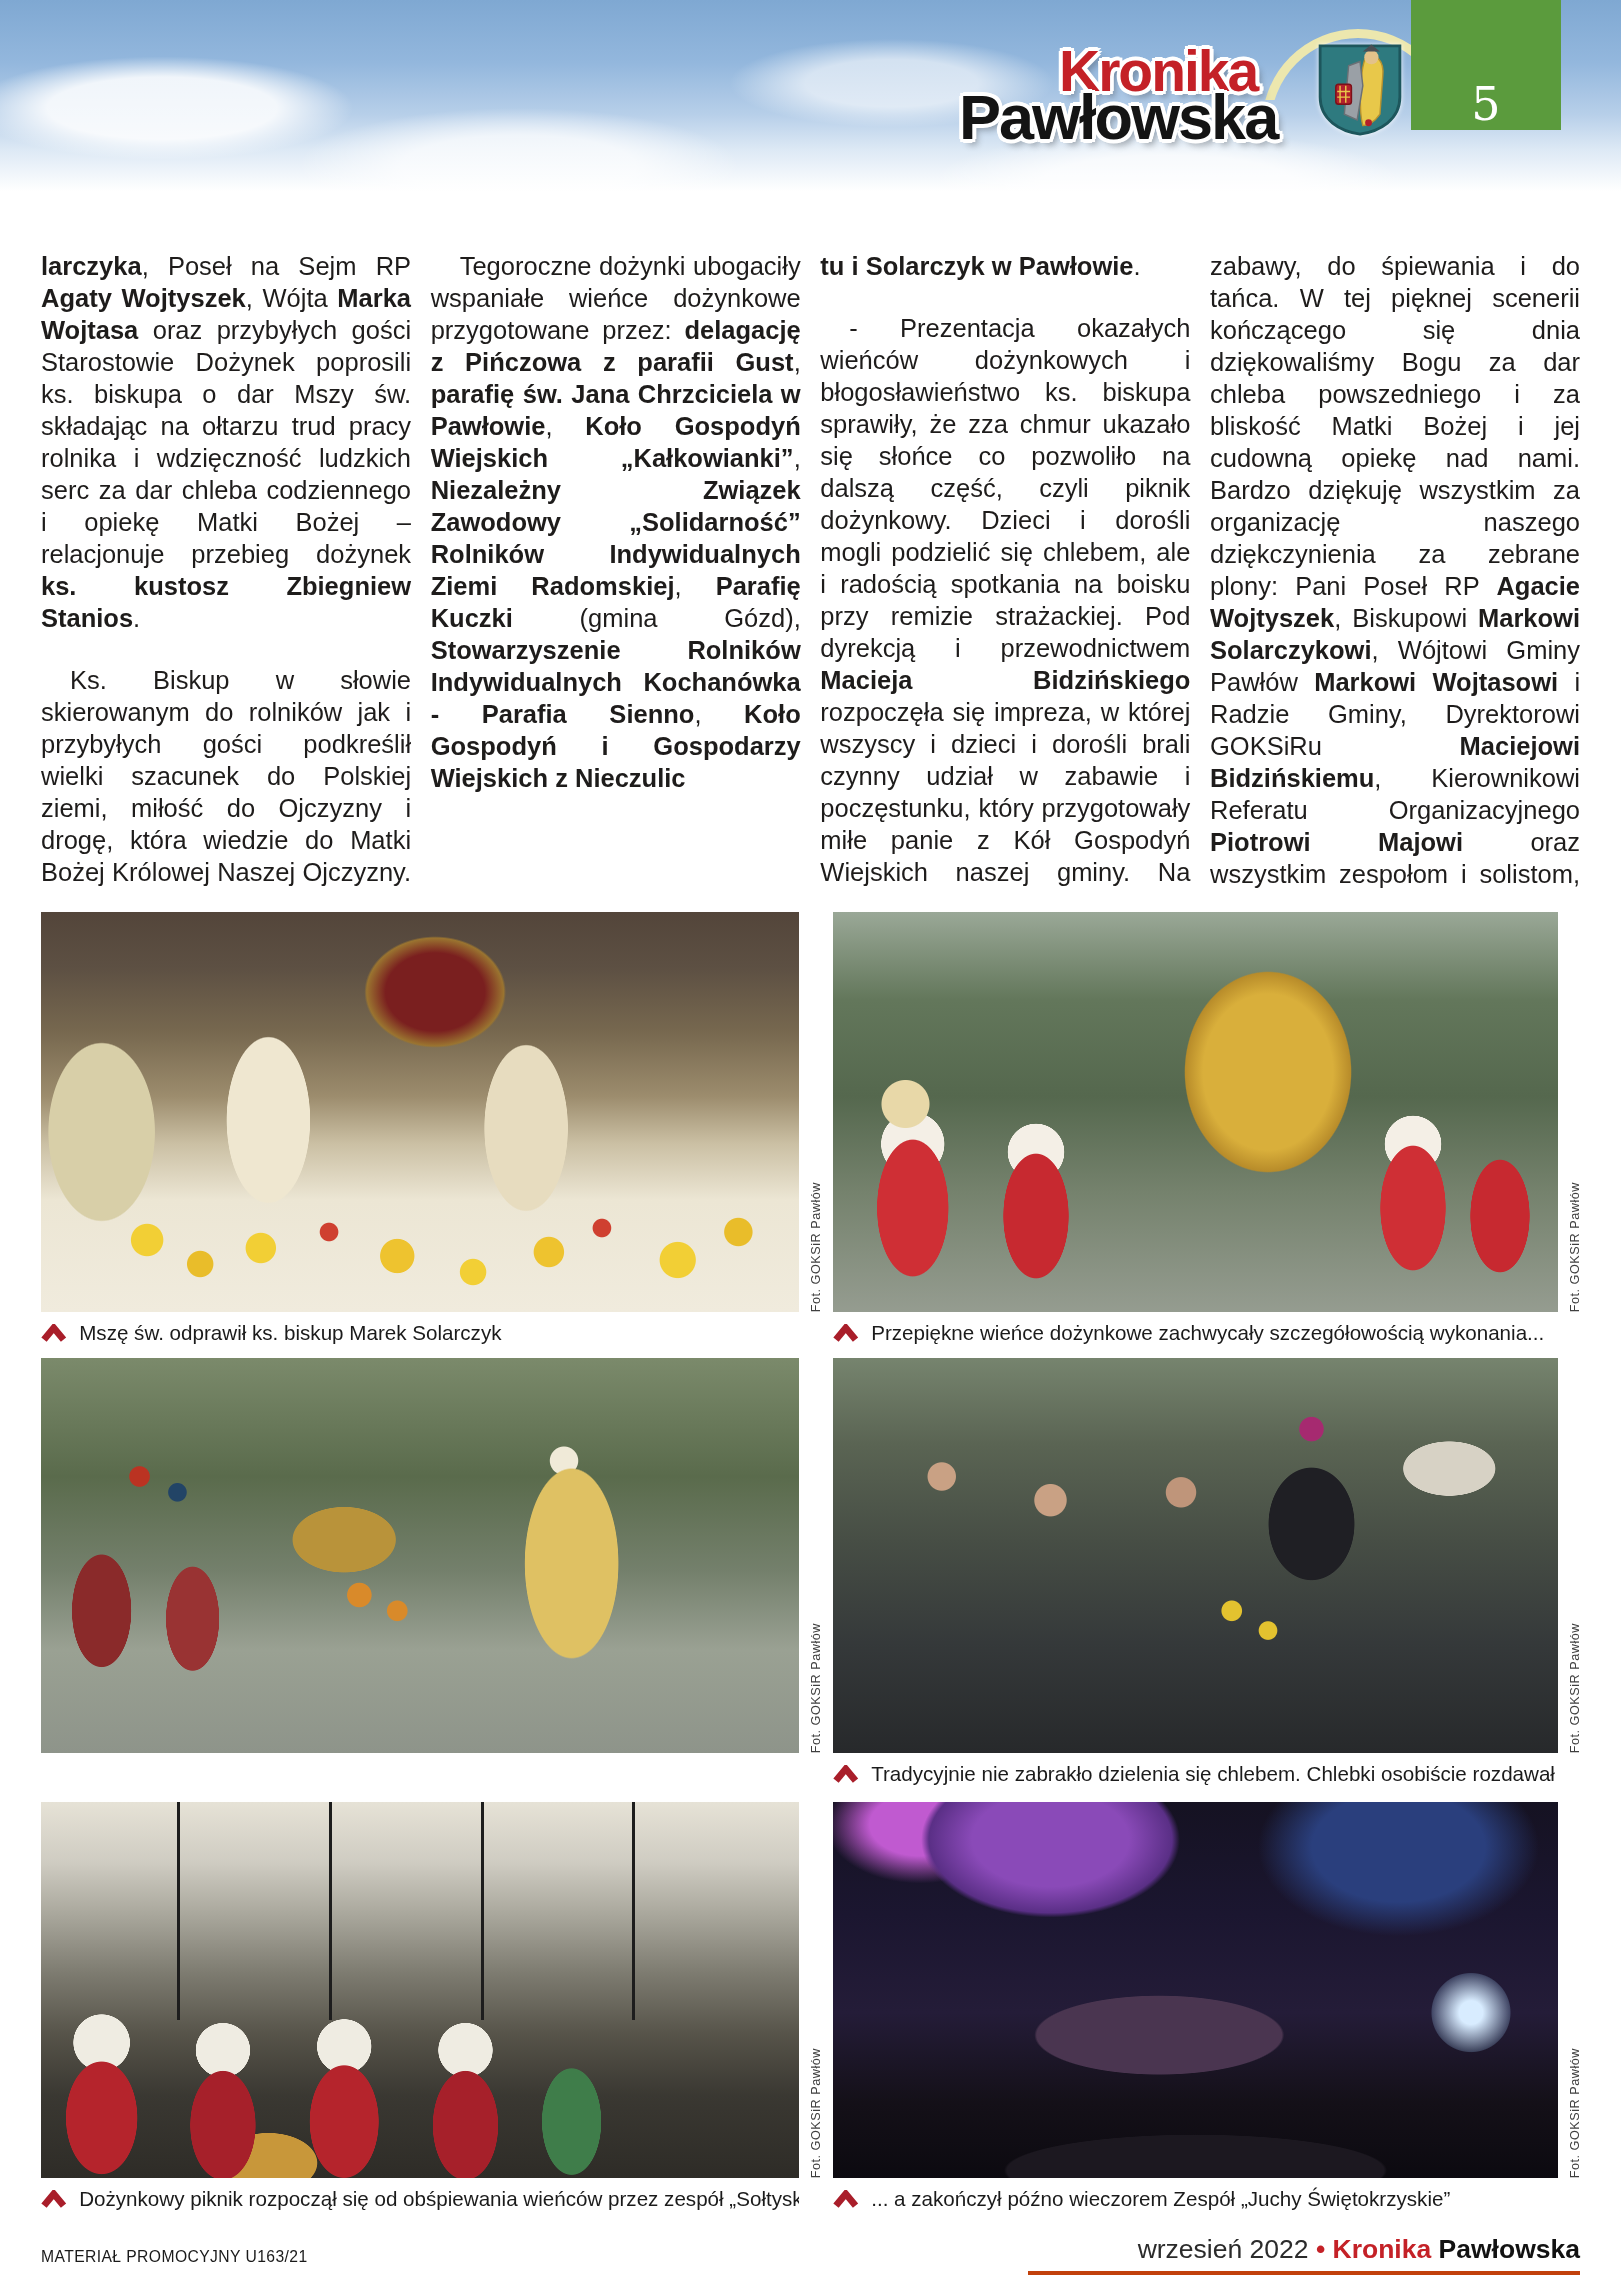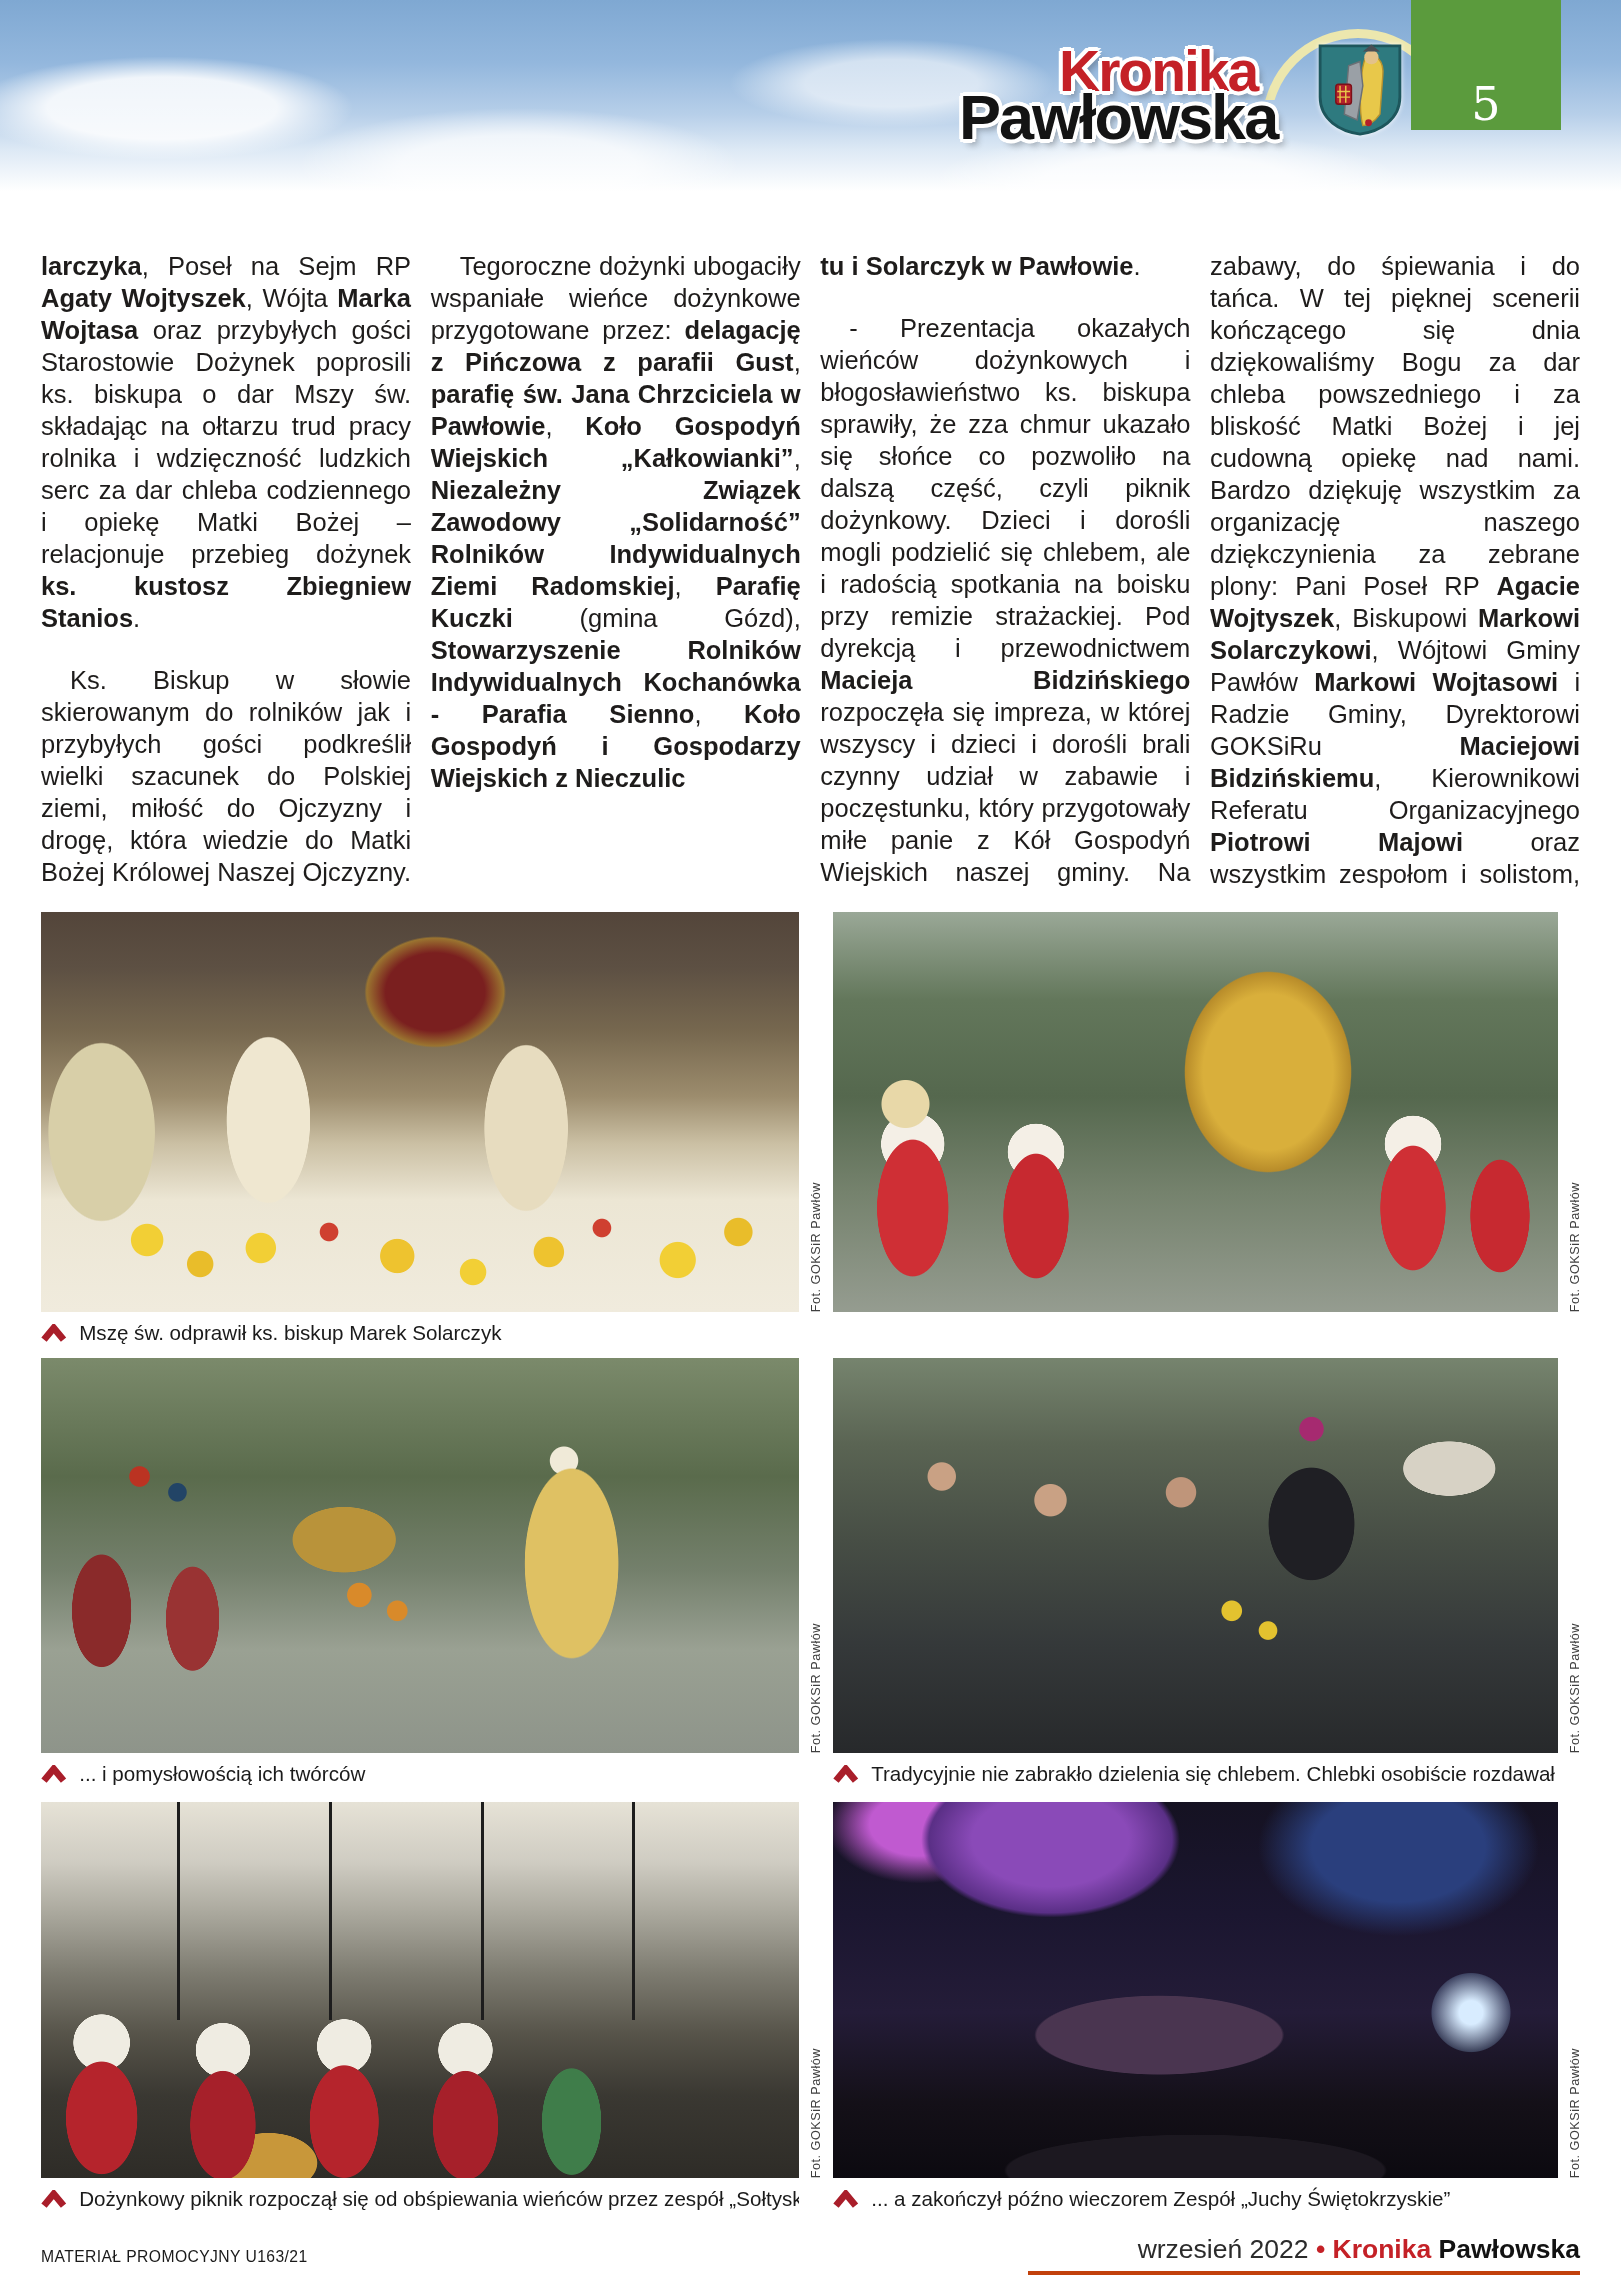--- a/index.html
+++ b/index.html
@@ -203,33 +203,33 @@
       <div class="caption">
         <svg class="chev" width="25.5" height="17.6" viewBox="0 0 26 18">
           <polyline points="3,16 13,4 23,16" fill="none" stroke="#a91e2a" stroke-width="7"></polyline>
         </svg>
         <span>Mszę św. odprawił ks. biskup Marek Solarczyk</span>
       </div>
     </div>
     <div class="cell wright">
       <div class="photo ph2"></div>
       <div class="credit">Fot.  GOKSiR Pawłów</div>
+      <div class="caption">
+        <svg class="chev" width="25.5" height="17.6" viewBox="0 0 26 18">
+          <polyline points="3,16 13,4 23,16" fill="none" stroke="#a91e2a" stroke-width="7"></polyline>
+        </svg>
+        <span>Przepiękne wieńce dożynkowe zachwycały szczegółowością wykonania...</span>
+      </div>
     </div>
   </div>
 
   <div class="photo-row r2">
     <div class="cell wleft">
       <div class="photo ph3"></div>
       <div class="credit">Fot.  GOKSiR Pawłów</div>
-      <div class="caption">
-        <svg class="chev" width="25.5" height="17.6" viewBox="0 0 26 18">
-          <polyline points="3,16 13,4 23,16" fill="none" stroke="#a91e2a" stroke-width="7"></polyline>
-        </svg>
-        <span>... i pomysłowością ich twórców</span>
-      </div>
     </div>
     <div class="cell wright">
       <div class="photo ph4"></div>
       <div class="credit">Fot.  GOKSiR Pawłów</div>
       <div class="caption">
         <svg class="chev" width="25.5" height="17.6" viewBox="0 0 26 18">
           <polyline points="3,16 13,4 23,16" fill="none" stroke="#a91e2a" stroke-width="7"></polyline>
         </svg>
         <span>Tradycyjnie nie zabrakło dzielenia się chlebem. Chlebki osobiście rozdawał ks. biskup.</span>
       </div>

